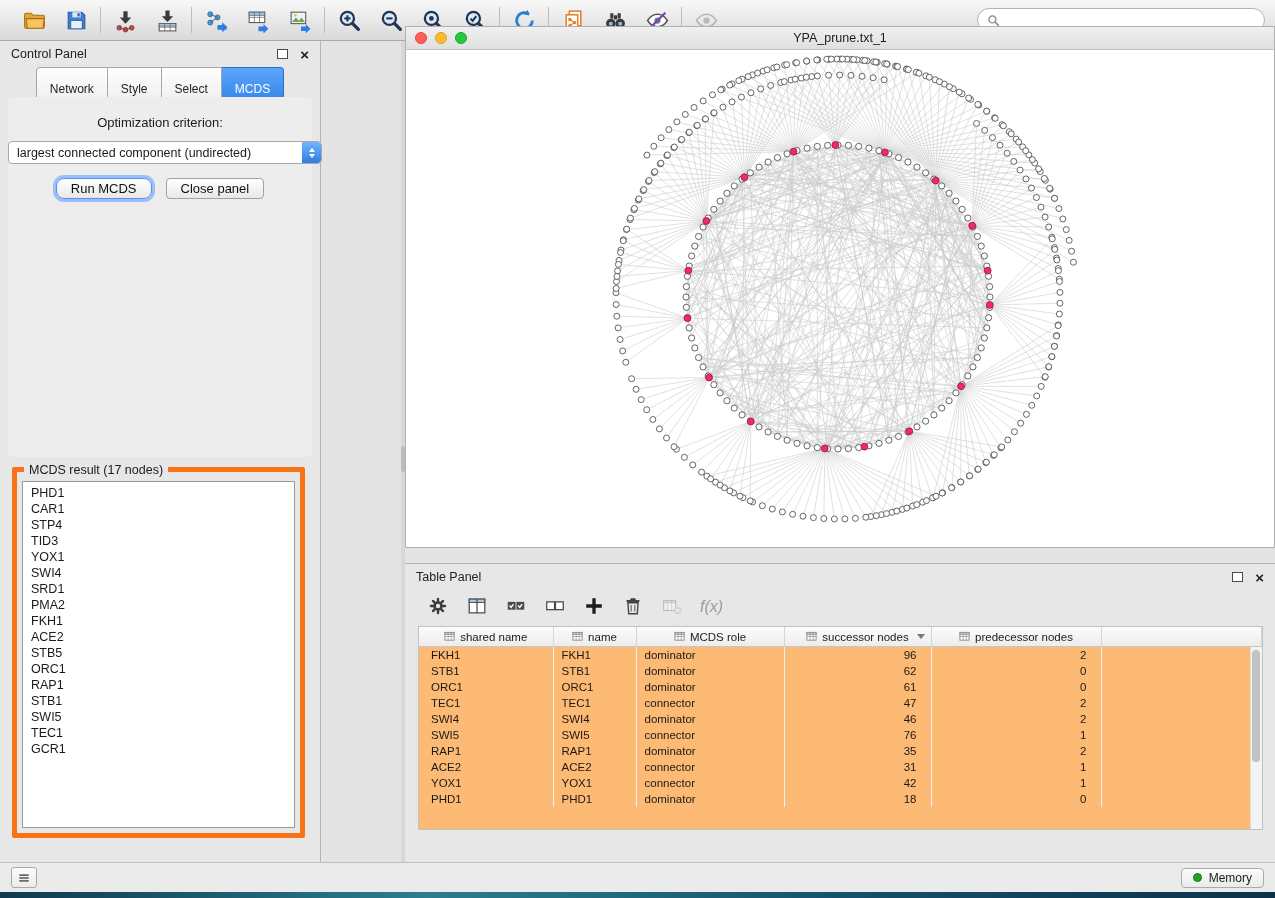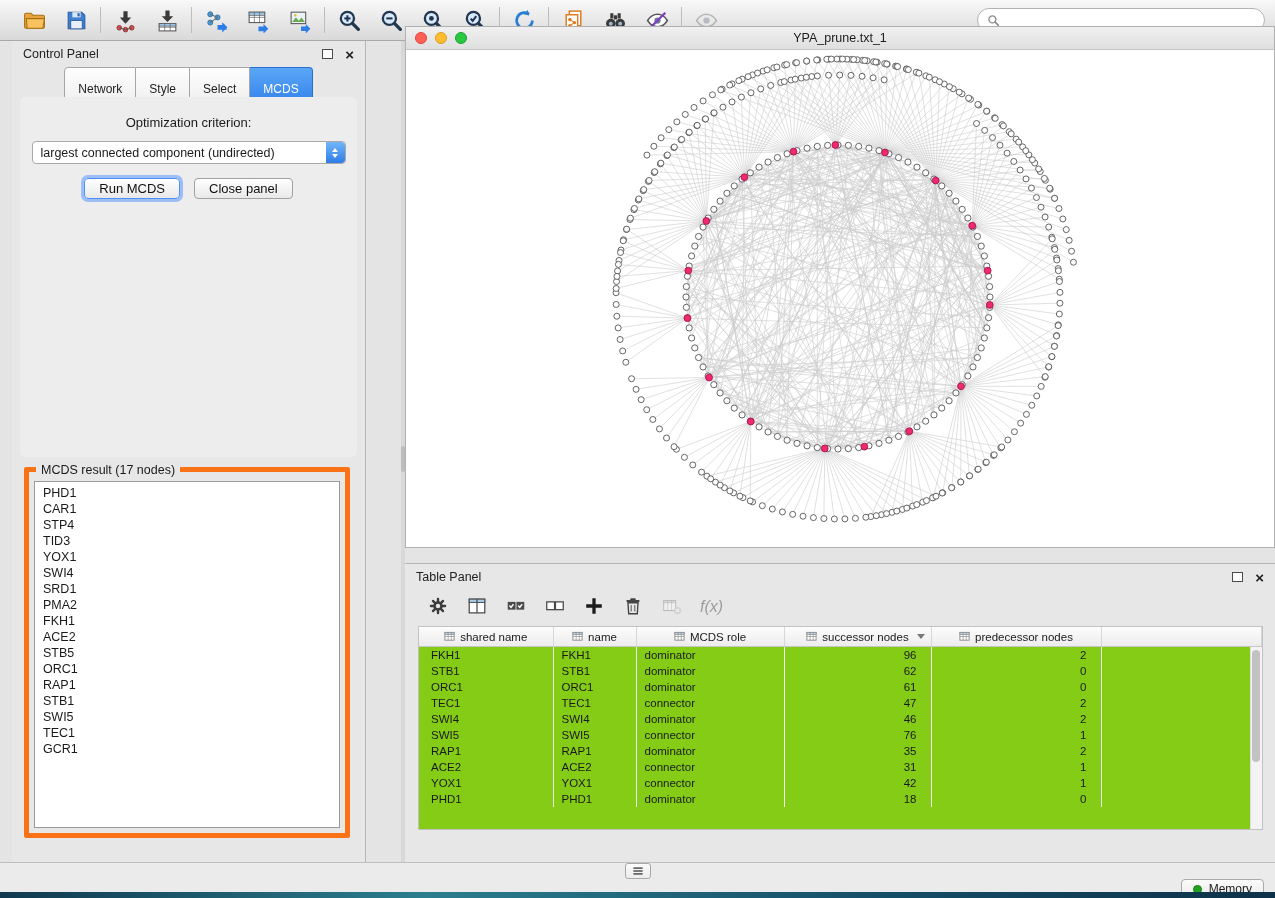--- a/index.html
+++ b/index.html
@@ -15,36 +15,36 @@
   .search-box svg{width:13px;height:13px;flex:0 0 auto;}
   .search-box input{border:none;outline:none;flex:1;font-size:12px;background:transparent;font-family:"Liberation Sans",sans-serif;}
 
   
   .panel-header{height:26px;display:flex;align-items:center;padding:0 11px;font-size:12.5px;color:#222;}
   .panel-header .spacer{flex:1;}
   .float-icon{width:9px;height:8px;border:1.5px solid #4a4a4a;display:inline-block;margin-right:12px;background:#fff;}
   .close-icon{font-size:15px;font-weight:bold;color:#222;line-height:1;}
 
   
-  .control-panel{position:absolute;top:41px;left:0;width:354px;bottom:36px;background:#e7e7e7;border-right:1px solid #b5b5b5;box-sizing:border-box;margin-left:12px;}
+  .control-panel{position:absolute;top:41px;left:0;width:321px;bottom:36px;background:#e7e7e7;border-right:1px solid #b5b5b5;box-sizing:border-box;}
   .cp-tabs{display:flex;justify-content:center;}
   .cp-tab{padding:14px 13px;font-size:12px;background:linear-gradient(#fefefe,#ececec);border:1px solid #a6a6a6;border-left-width:0;color:#222;text-align:center;}
   .cp-tab:first-child{border-left-width:1px;border-radius:4px 0 0 4px;}
   .cp-tab:last-child{border-radius:0 4px 4px 0;}
   .cp-tab.active{background:linear-gradient(#5aa7f8,#2d7ce7);color:#fff;border-color:#2a6fcd;}
   .cp-content{position:absolute;left:8px;right:8px;top:56px;height:360px;background:#ededed;border-radius:5px;}
   .opt-label{text-align:center;margin-top:18px;font-size:13px;}
   .combo{margin:11px auto 0;width:314px;height:23px;background:#fff;border:1px solid #a9a9a9;border-radius:4px;display:flex;align-items:center;box-sizing:border-box;overflow:hidden;}
   .combo-text{flex:1;padding:0 8px;font-size:12.5px;white-space:nowrap;}
   .combo-stepper{width:19px;align-self:stretch;background:linear-gradient(#71b5fa,#2e7de6);display:flex;flex-direction:column;align-items:center;justify-content:center;gap:2px;border-radius:0 3px 3px 0;}
   .tri-up{width:0;height:0;border-left:3.5px solid transparent;border-right:3.5px solid transparent;border-bottom:4.5px solid #fff;}
   .tri-down{width:0;height:0;border-left:3.5px solid transparent;border-right:3.5px solid transparent;border-top:4.5px solid #fff;}
   .btn-row{display:flex;justify-content:center;gap:14px;margin-top:14px;}
   .btn{padding:2px 14px;font-size:13px;background:linear-gradient(#ffffff,#e8e8e8);border:1px solid #a2a2a2;border-radius:4px;color:#111;}
-  .btn.focus{box-shadow:0 0 0 3px rgba(77,144,254,.5);border-color:#4d90fe;}
+  .btn.focus{box-shadow:0 0 0 3px rgba(77,144,254,.5);border-color:#4d90fe;border-radius:8px;}
   .group-box{position:absolute;left:12px;right:15px;top:426px;bottom:24px;border:5px solid #f97316;border-radius:2px;padding-left:8px;}
   .group-legend{position:absolute;top:-9px;left:7px;background:#e7e7e7;padding:0 5px;font-size:12.5px;}
   .mcds-list{position:absolute;left:5px;right:5px;top:9px;bottom:5px;background:#fff;border:1px solid #9a9a9a;overflow:auto;padding:3px 0;}
   .mcds-item{padding:0 8px;height:16px;line-height:16px;font-size:12.5px;}
 
   .v-splitter{position:absolute;left:401px;top:41px;width:4px;bottom:36px;background:#d8d8d8;}
   .v-splitter .handle{position:absolute;top:405px;left:0;width:4px;height:26px;background:#bdbdbd;border-radius:2px;}
 
   
   .network-window{position:absolute;left:405px;right:0;top:26px;height:522px;background:#fff;border:1px solid #b0b0b0;box-sizing:border-box;}
@@ -55,38 +55,38 @@
   .light.yellow{background:#febc2e;border:1px solid #d89e24;}
   .light.green{background:#28c840;border:1px solid #1da332;}
   .net-title{position:absolute;left:0;right:0;text-align:center;font-size:12.5px;color:#1c1c1c;}
   .network-canvas{display:block;width:867px;height:497px;}
 
   
   .table-panel{position:absolute;left:405px;right:0;top:563px;bottom:36px;background:#e7e7e7;border-top:1px solid #b5b5b5;box-sizing:border-box;}
   .tp-toolbar{height:34px;display:flex;align-items:center;gap:17px;padding:0 22px;}
   .tp-toolbar svg{width:22px;height:22px;}
   .fx{font-family:Liberation Sans, sans-serif;font-style:italic;color:#9b9b9b;font-size:16px;}
-  .table-wrap{position:absolute;left:13px;right:12px;top:62px;bottom:32px;background:#84cc16;border:1px solid #c2c2c2;overflow:hidden;}
+  .table-wrap{position:absolute;left:13px;right:12px;top:62px;bottom:32px;background:#fdba74;border:1px solid #c2c2c2;overflow:hidden;}
   table{border-collapse:collapse;table-layout:fixed;width:100%;font-size:12px;}
   thead th{height:19px;background:linear-gradient(#fcfcfc,#ececec);border-right:1px solid #d6d6d6;border-bottom:1px solid #c6c6c6;font-weight:normal;font-size:11.5px;padding:0;position:relative;}
   thead th .hwrap{display:flex;align-items:center;justify-content:center;gap:5px;}
   .menu-arrow{width:0;height:0;border-left:4px solid transparent;border-right:4px solid transparent;border-top:5px solid #777;position:absolute;right:6px;top:7px;}
   tbody td{height:16px;border-right:1px solid #f1f1f1;padding:0 8px;white-space:nowrap;overflow:hidden;font-size:11.5px;}
   tbody td:first-child{padding-left:12px;}
   td.num{text-align:right;padding-right:14px;}
   .tbl-scrollbar{position:absolute;right:0;top:20px;bottom:0;width:11px;background:#f3f3f3;border-left:1px solid #ddd;}
   .tbl-scrollbar .thumb{position:absolute;top:3px;left:1px;width:8px;height:112px;background:#c2c2c2;border-radius:4px;}
   .tp-tabs{position:absolute;bottom:5px;left:0;right:0;display:flex;justify-content:center;}
   .tp-tab{padding:3px 12px;font-size:12.5px;background:linear-gradient(#fdfdfd,#ececec);border:1px solid #adadad;border-left-width:0;color:#222;}
   .tp-tab:first-child{border-left-width:1px;border-radius:4px 0 0 4px;}
   .tp-tab:last-child{border-radius:0 4px 4px 0;}
   .tp-tab.active{background:linear-gradient(#5aa7f8,#2d7ce7);color:#fff;border-color:#2a6fcd;}
 
   
-  .status-bar{position:absolute;left:0;right:0;bottom:6px;height:30px;background:#ebebeb;border-top:1px solid #bfbfbf;display:flex;align-items:center;padding:0 11px;box-sizing:border-box;flex-direction:column;}
+  .status-bar{position:absolute;left:0;right:0;bottom:6px;height:30px;background:#ebebeb;border-top:1px solid #bfbfbf;display:flex;align-items:center;padding:0 11px;box-sizing:border-box;}
   .menu-btn{width:24px;height:19px;border:1px solid #a8a8a8;border-radius:3px;background:linear-gradient(#fbfbfb,#ececec);display:flex;align-items:center;justify-content:center;}
   .memory-btn{margin-left:auto;display:flex;align-items:center;gap:7px;padding:2px 11px;border:1px solid #ababab;border-radius:4px;background:linear-gradient(#fbfbfb,#eaeaea);font-size:12px;}
   .memory-dot{width:9px;height:9px;border-radius:50%;background:#1fa41f;border:1px solid #157a15;box-sizing:border-box;}
   .wallpaper{position:absolute;left:0;right:0;bottom:0;height:6px;background:linear-gradient(90deg,#10394f,#2b7e8d,#16506a,#0d3148);}
 </style>
 </head>
 <body>
 
 <div class="app">
 

